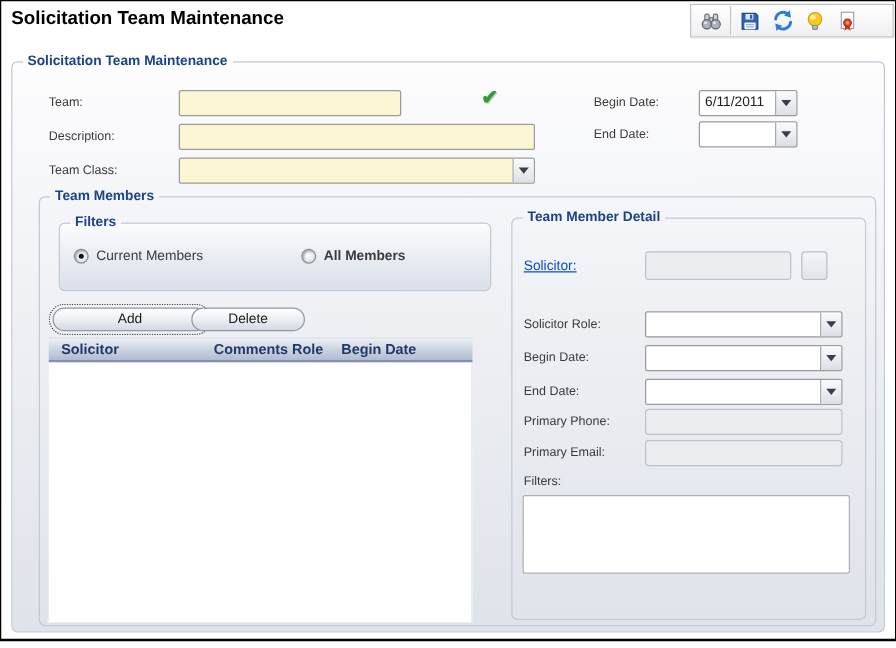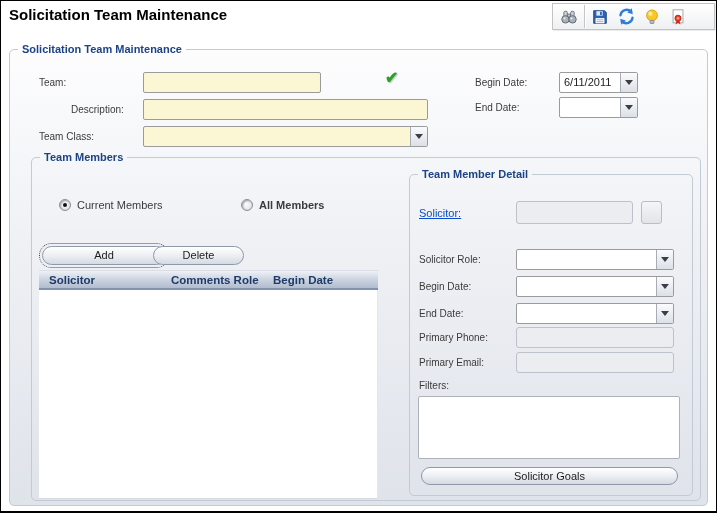--- a/index.html
+++ b/index.html
@@ -129,21 +129,21 @@
     </div>
 
     <fieldset class="fs-outer" style="left:8px; top:42px; width:699px; height:463px;">
       <legend>Solicitation Team Maintenance</legend>
     </fieldset>
 
     <div class="lbl" style="left:38px; top:76px;">Team:</div>
     <input class="inp" style="left: 142px; top: 71px; width: 178px; height: 21px;" value="">
     <div class="check">✔</div>
 
-    <div class="lbl" style="left:38px; top:103px;margin-left:32px;">Description:</div>
+    <div class="lbl" style="left:38px; top:103px;">Description:</div>
     <input class="inp" style="left: 142px; top: 98px; width: 285px; height: 21px;" value="">
 
     <div class="lbl" style="left:38px; top:130px;">Team Class:</div>
     <div class="combo yellow" style="left:142px; top:125px; width:285px; height:21px;">
       <div class="cval"></div>
       <div class="cbtn">
           <div class="arr"></div>
         </div>
     </div>
 
@@ -160,20 +160,23 @@
       <div class="cval"></div>
       <div class="cbtn">
           <div class="arr"></div>
         </div>
     </div>
 
     <fieldset class="fs-members" style="left:30px; top:150px; width:670px; height:350px;">
       <legend>Team Members</legend>
     </fieldset>
 
+    <fieldset class="fs-filters" style="left:46px; top:171px; width:346px; height:61px;">
+      <legend>Filters</legend>
+    </fieldset>
 
     <div class="radio-opt" style="left:58px; top:198px;">
       <span class="rdot checked"></span>
       <span class="rlabel">Current Members</span>
     </div>
     <div class="radio-opt" style="left:240px; top:198px;font-weight:bold;">
       <span class="rdot"></span>
       <span class="rlabel">All Members</span>
     </div>
 
@@ -221,16 +224,15 @@
 
     <div class="lbl" style="left:418px; top:331px;">Primary Phone:</div>
     <input class="inp dis" style="left: 515px; top: 326px; width: 158px; height: 21px;" disabled="" value="">
 
     <div class="lbl" style="left:418px; top:356px;">Primary Email:</div>
     <input class="inp dis" style="left: 515px; top: 351px; width: 158px; height: 21px;" disabled="" value="">
 
     <div class="lbl" style="left:418px; top:379px;">Filters:</div>
     <textarea class="tarea" style="left: 417px; top: 395px; width: 262px; height: 63px;"></textarea>
 
-    <div class="pillbtn" style="left:420px; top:466px; width:257px; height:18px;">Solicitor Goals</div>
 
   </div>
 </div>
 
 </body></html>

